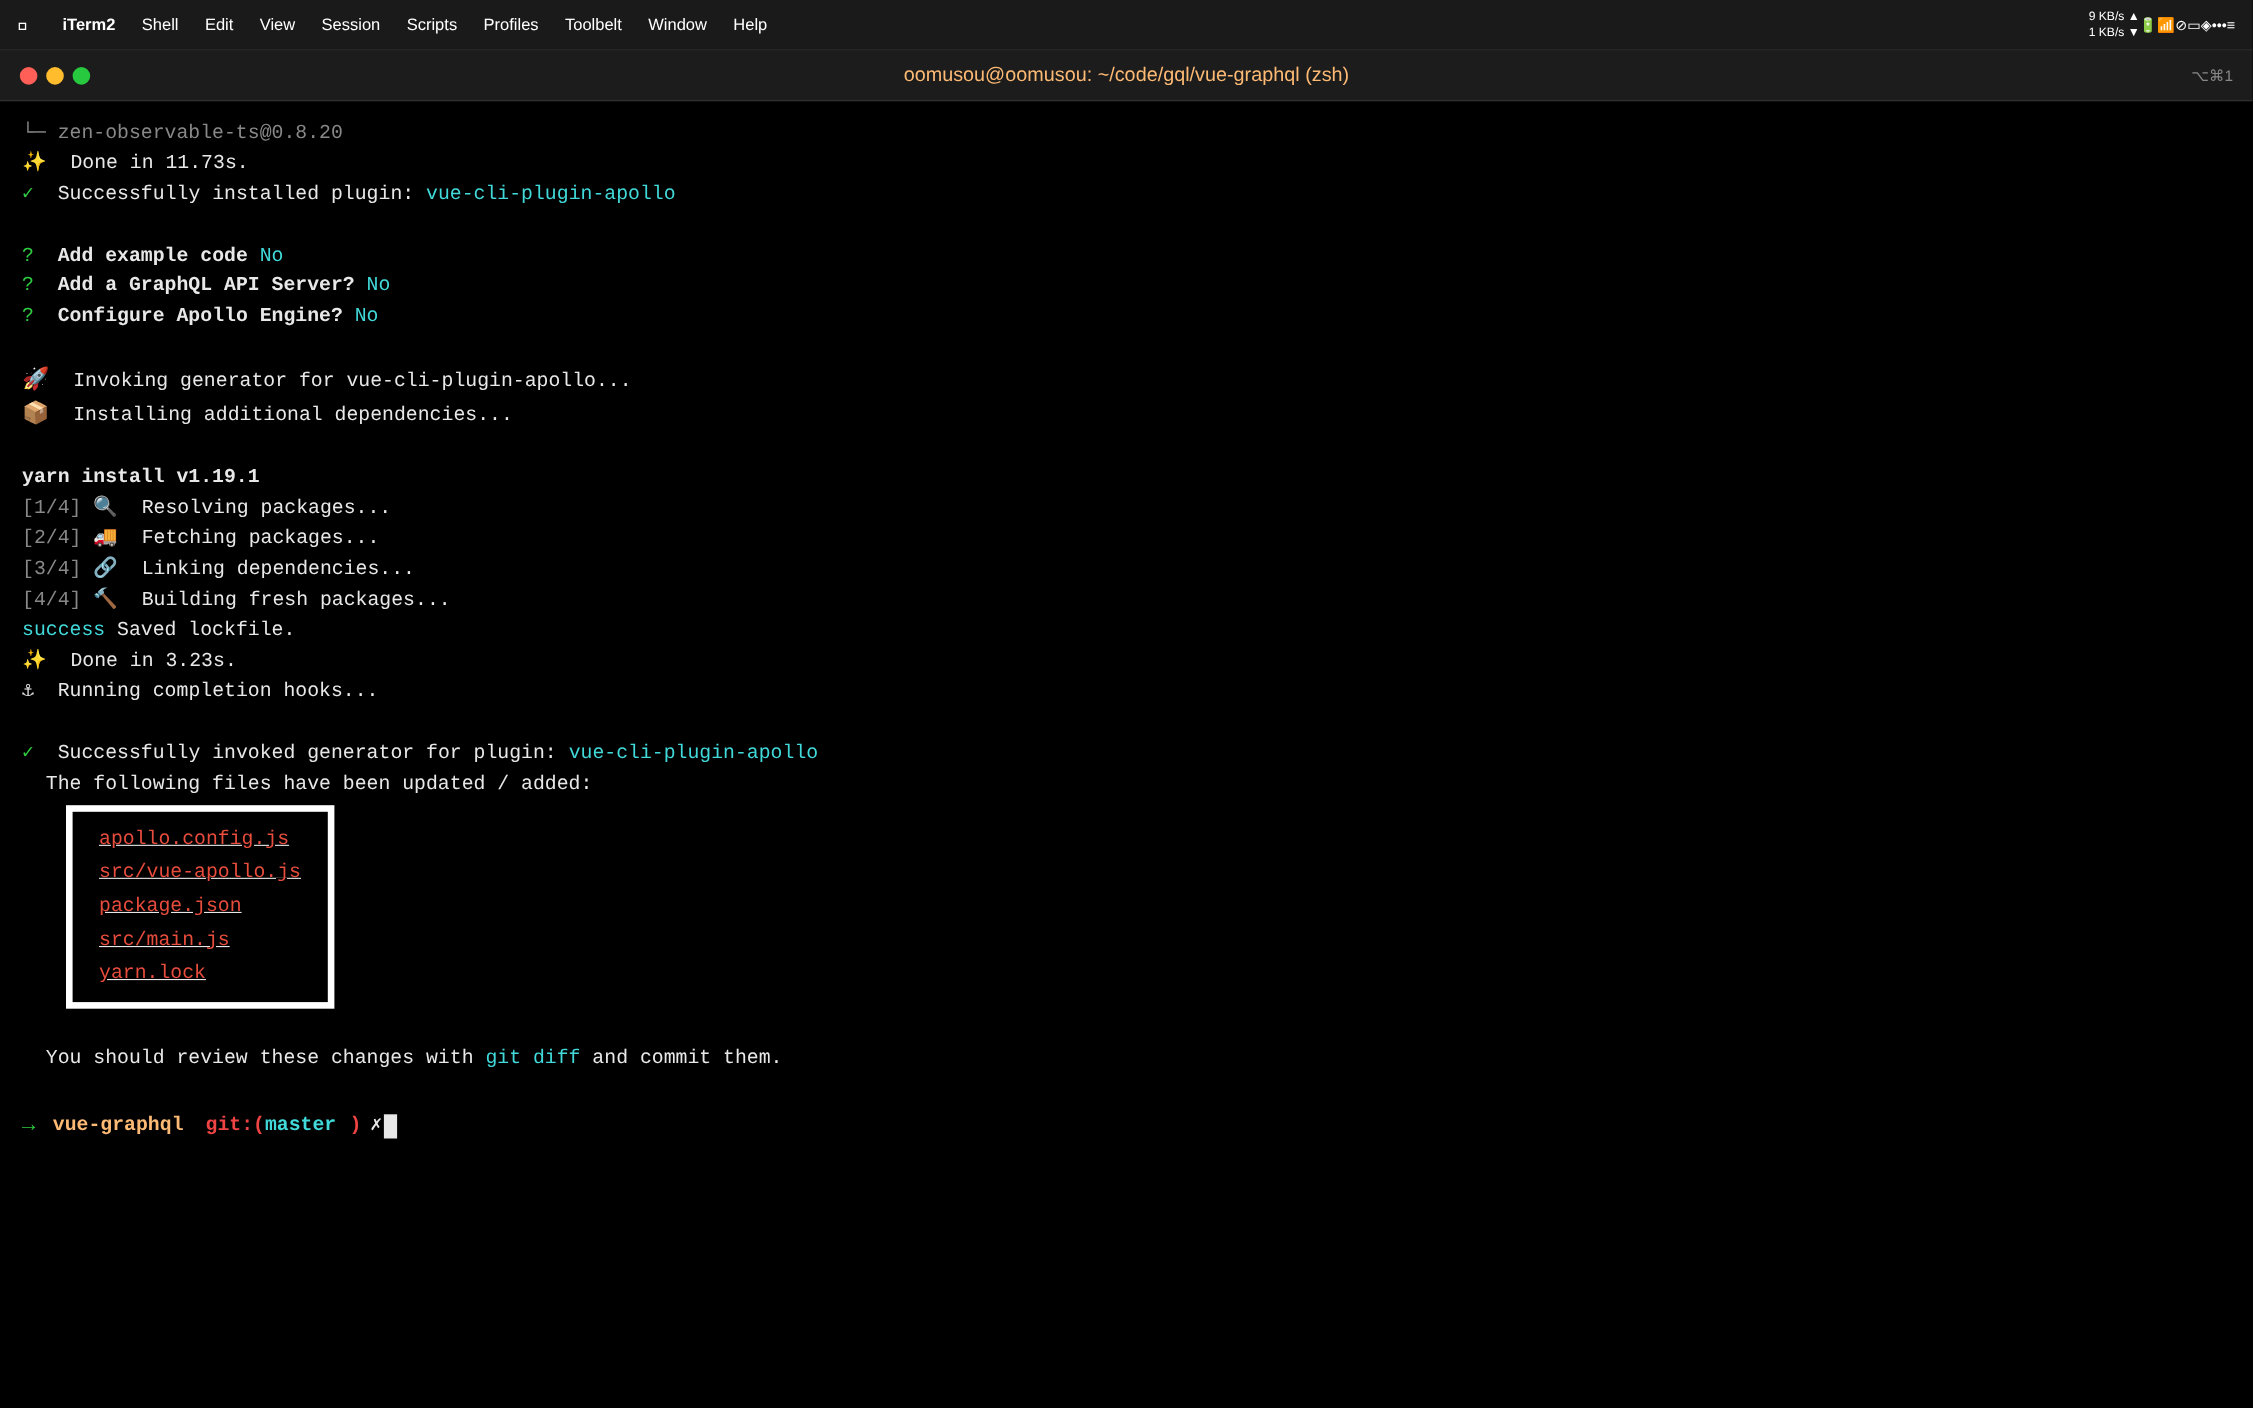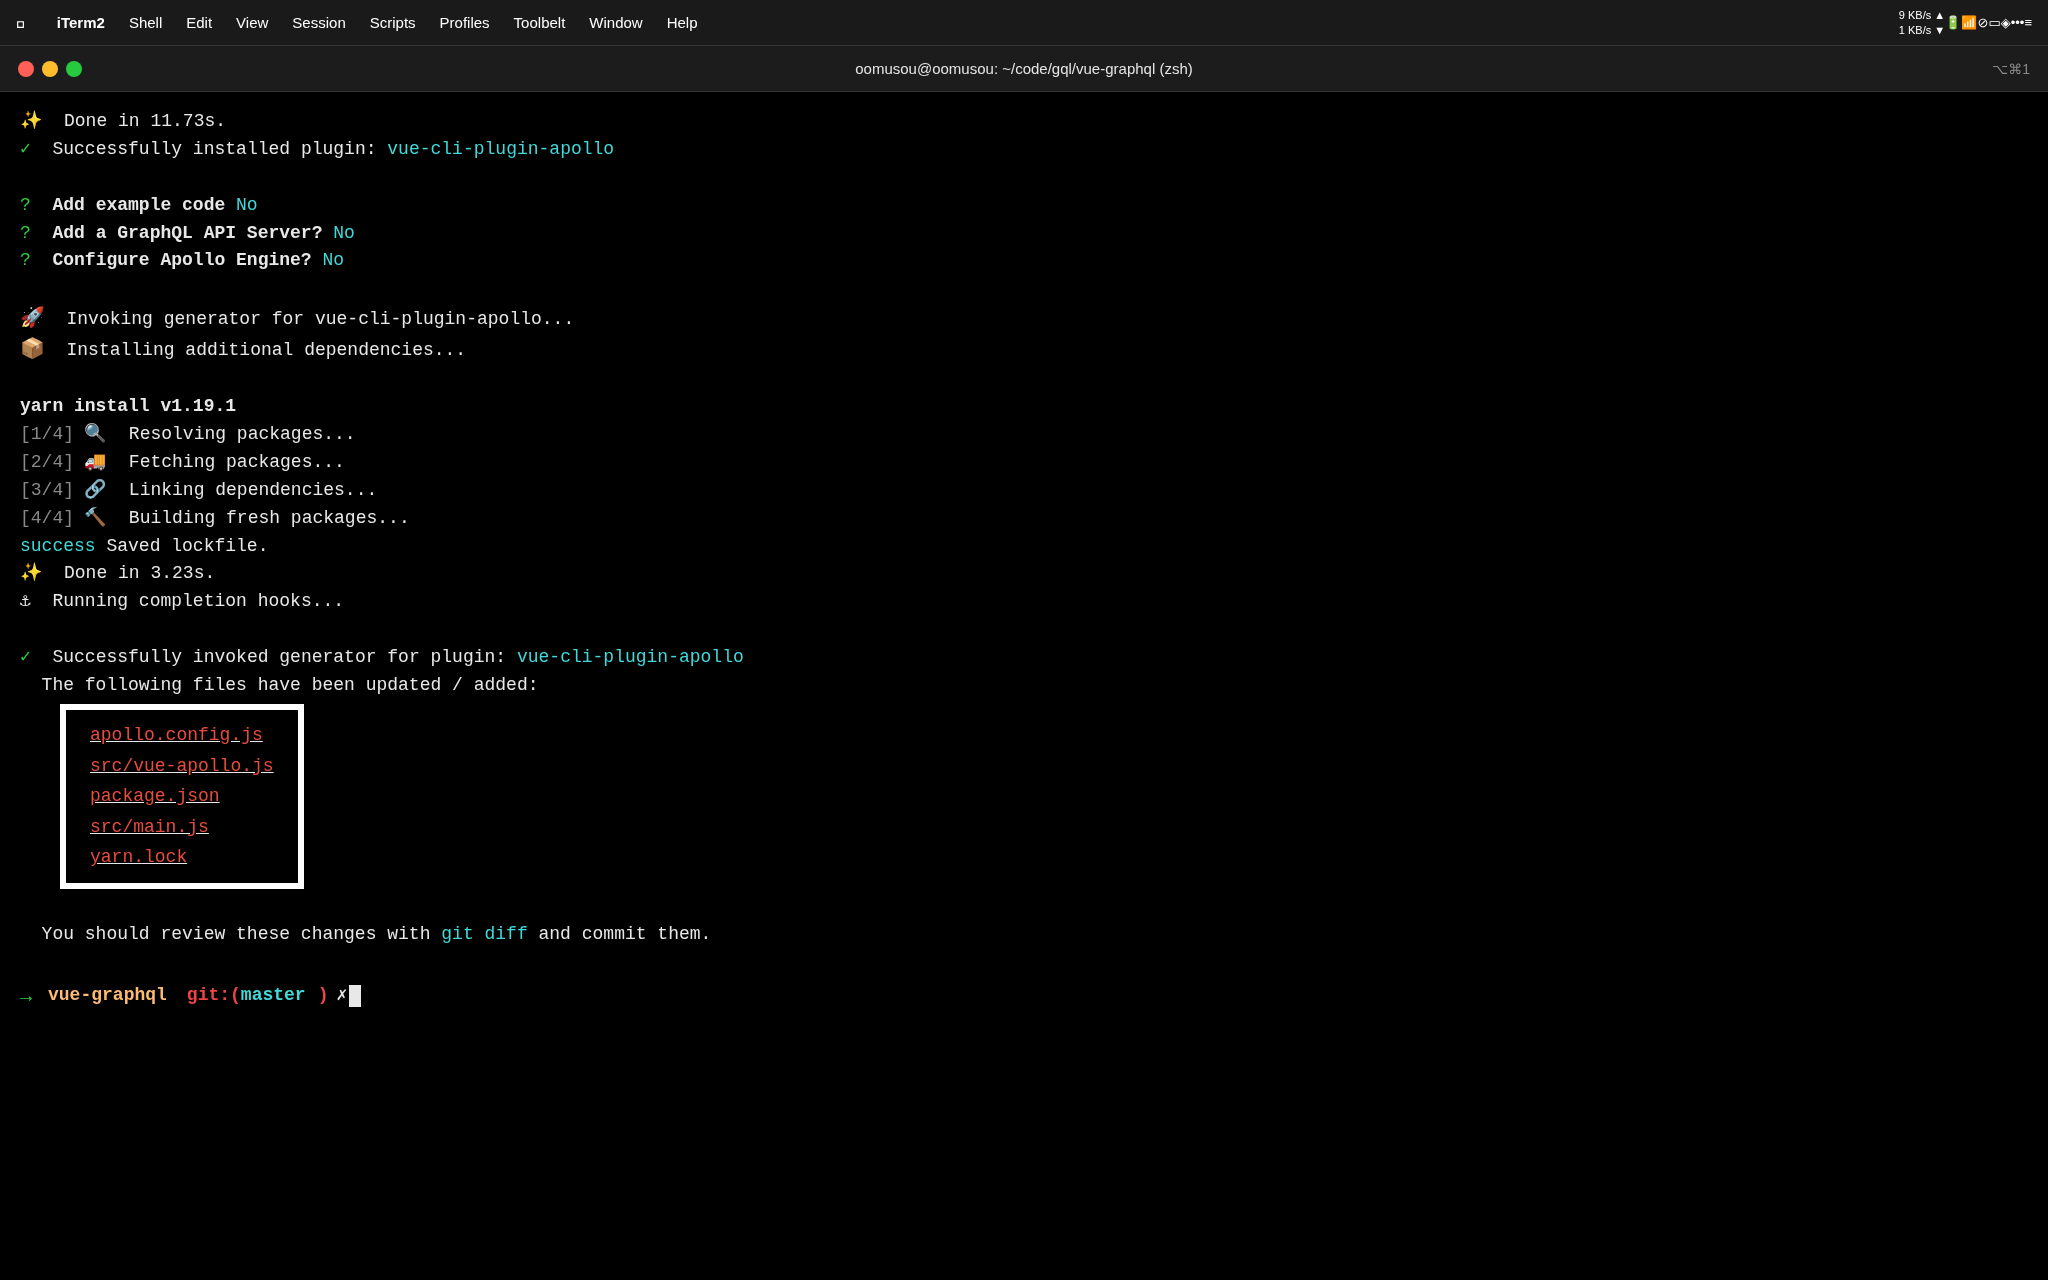--- a/index.html
+++ b/index.html
@@ -73,22 +73,22 @@
     }
     .traffic-light {
       width: 16px;
       height: 16px;
       border-radius: 50%;
     }
     .tl-red { background: #ff5f56; }
     .tl-yellow { background: #ffbd2e; }
     .tl-green { background: #27c93f; }
     .title-text {
-      color: #e5e5e5;
-      font-size: 15px;
+      color: #fdba74;
+      font-size: 18px;
       font-family: -apple-system, BlinkMacSystemFont, sans-serif;
     }
     .keyboard-shortcut {
       position: absolute;
       right: 18px;
       color: #888;
       font-size: 14px;
       font-family: -apple-system, BlinkMacSystemFont, sans-serif;
     }
 
@@ -173,20 +173,21 @@
     <div class="traffic-light tl-red"></div>
     <div class="traffic-light tl-yellow"></div>
     <div class="traffic-light tl-green"></div>
   </div>
   <span class="title-text">oomusou@oomusou: ~/code/gql/vue-graphql (zsh)</span>
   <span class="keyboard-shortcut">⌥⌘1</span>
 </div>
 
 <div id="terminal">
 
+  <div class="line-block"><span class="dim">└─ zen-observable-ts@0.8.20</span></div>
   <div class="line-block"><span class="white">✨  Done in 11.73s.</span></div>
   <div class="line-block"><span class="green">✓</span><span class="white">  Successfully installed plugin: </span><span class="cyan">vue-cli-plugin-apollo</span></div>
   <div class="line-block">&nbsp;</div>
 
   <div class="line-block"><span class="green">?</span>  <span class="white bold">Add example code </span><span class="cyan">No</span></div>
   <div class="line-block"><span class="green">?</span>  <span class="white bold">Add a GraphQL API Server? </span><span class="cyan">No</span></div>
   <div class="line-block"><span class="green">?</span>  <span class="white bold">Configure Apollo Engine? </span><span class="cyan">No</span></div>
   <div class="line-block">&nbsp;</div>
 
   <div class="line-block"><span style="font-size:20px">🚀</span>  Invoking generator for vue-cli-plugin-apollo...</div>

